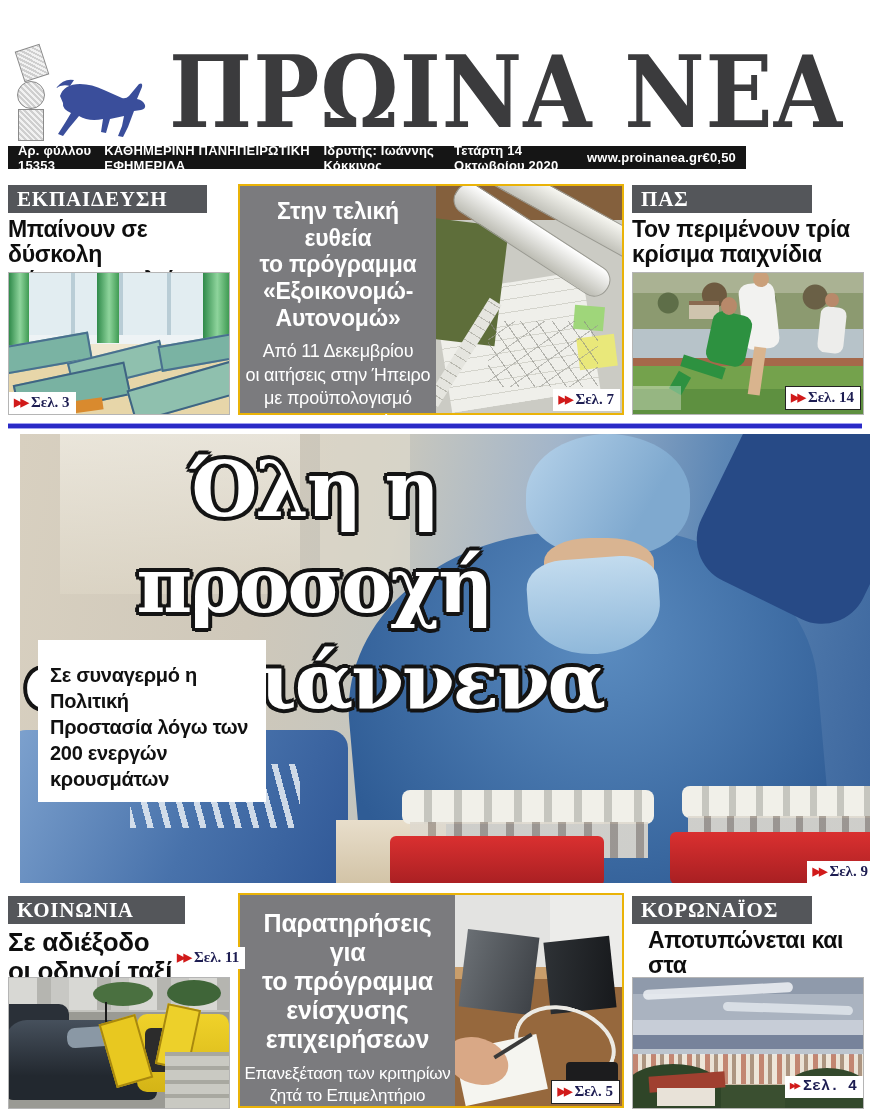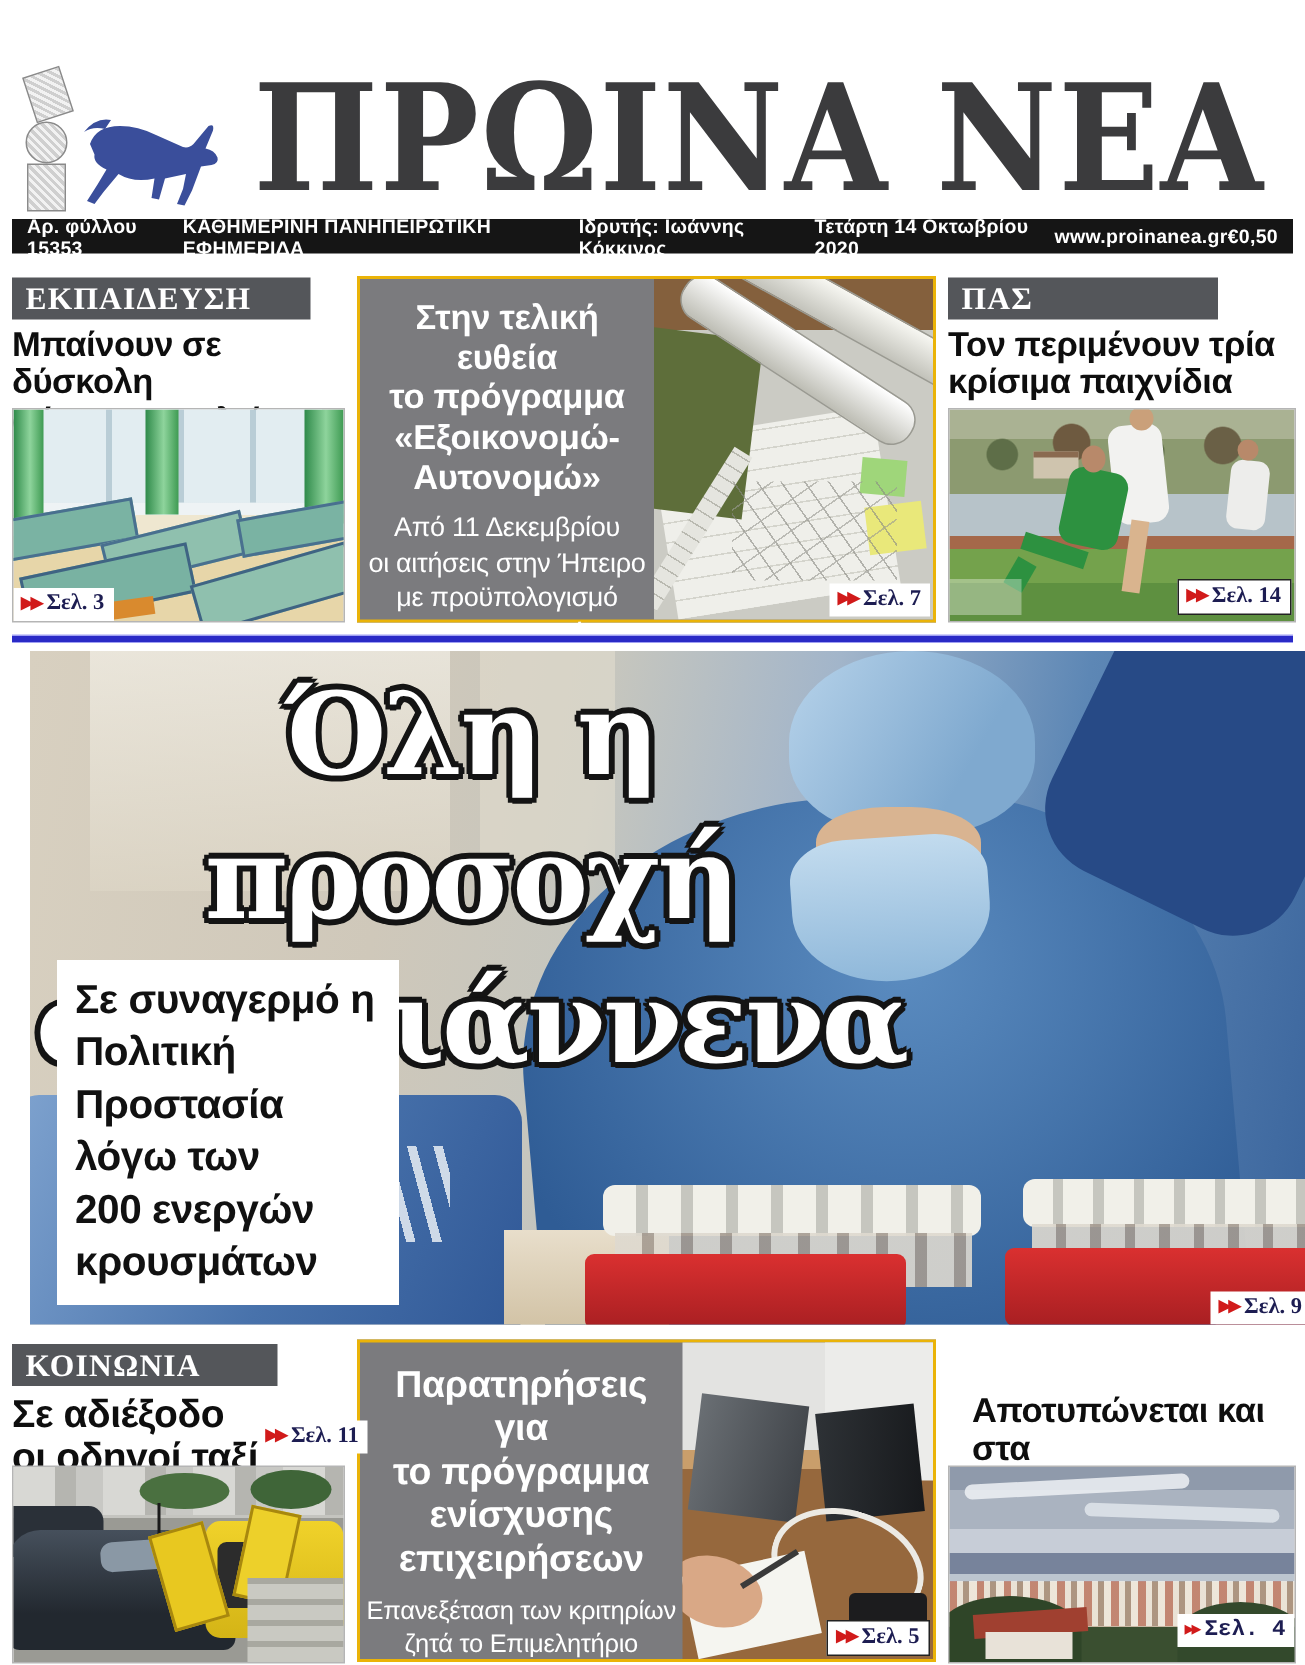--- a/index.html
+++ b/index.html
@@ -12,21 +12,21 @@
   .seal{position:absolute;border:1px solid #8a8a8a;background:
         repeating-linear-gradient(45deg,#cfcfcf 0 2px,#f2f2f2 2px 4px);}
   .seal1{left:6px;top:0;width:24px;height:30px;transform:rotate(-18deg);}
   .seal2{left:4px;top:34px;width:26px;height:26px;border-radius:50%;}
   .seal3{left:5px;top:62px;width:24px;height:30px;}
   .goat{position:absolute;left:46px;top:72px;width:106px;height:70px;}
   .mast-title{position:absolute;left:150px;top:36px;width:712px;height:100px;
         font-family:"DejaVu Serif","Liberation Serif",serif;font-weight:bold;
         font-size:88px;line-height:100px;color:#3b3b3d;text-align:center;
         transform:scaleY(1.12);transform-origin:50% 0;white-space:nowrap;letter-spacing:1px;}
-  .infobar{position:absolute;left:8px;top:146px;width:854px;height:23px;background:#151515;
+  .infobar{position:absolute;left:8px;top:146px;width:738px;height:23px;background:#151515;
         color:#ffffff;display:flex;align-items:center;justify-content:space-between;
         padding:0 10px;box-sizing:border-box;font-size:13px;font-weight:bold;letter-spacing:.2px;}
 
   
   .sec-hd{position:absolute;height:28px;background:#54565a;color:#fff;
         font-family:"Liberation Serif",serif;font-weight:bold;font-size:21px;
         line-height:28px;padding-left:9px;box-sizing:border-box;letter-spacing:.8px;}
   .hl{position:absolute;font-weight:bold;color:#0e0e0e;font-size:23px;line-height:1.1;
         letter-spacing:-.3px;}
   .photo{position:absolute;overflow:hidden;}
@@ -59,21 +59,21 @@
         linear-gradient(180deg,#a0a0f2 0 1px,#2a2ac6 1px 5px,#a0a0f2 5px 6px,#ffffff 6px 7px);}
   .photo-main{left:20px;top:434px;width:854px;height:449px;
         background:linear-gradient(100deg,#d8d0c0 0%,#cfc8ba 28%,#c6c6be 42%,
         #a2b5ca 58%,#5d87b5 76%,#3a649c 100%);}
   .main-hl{position:absolute;left:8px;top:442px;width:612px;text-align:center;
         font-family:"DejaVu Serif","Liberation Serif",serif;font-weight:bold;font-size:76px;
         line-height:1.26;color:#ffffff;letter-spacing:-2px;z-index:4;
         text-shadow:3px 3px 0 #141414,-3px 3px 0 #141414,3px -3px 0 #141414,-3px -3px 0 #141414,
         0 4px 0 #141414,0 -4px 0 #141414,4px 0 0 #141414,-4px 0 0 #141414;}
   .main-sub{position:absolute;left:38px;top:640px;width:228px;background:#ffffff;
-        padding:9px 10px 10px 12px;font-weight:bold;font-size:27px;line-height:1.3;
+        padding:22px 10px 10px 12px;font-weight:bold;font-size:20px;line-height:1.3;
         color:#111;letter-spacing:-.3px;z-index:4;box-sizing:border-box;}
 
   
   .hd-koin{left:8px;top:896px;width:177px;}
   .hl-koin{left:8px;top:928px;width:226px;font-size:26px;}
   .pref-koin{left:172px;top:947px;}
   .photo-taxi{left:8px;top:977px;width:220px;height:130px;border:1px solid #b5b5b5;
         background:linear-gradient(#c4c4bf 0 26%,#9a9a94 26% 100%);}
   .mbox-bot{left:238px;top:893px;width:386px;height:215px;}
   .panel-bot{width:215px;padding:14px 4px 0 4px;}
@@ -235,20 +235,21 @@
       <span class="s" style="left:92px;top:44px;width:66px;height:72px;background:linear-gradient(100deg,#2e3236,#17191c);transform:rotate(-6deg);"></span>
       <span class="s" style="left:58px;top:112px;width:96px;height:66px;border:4px solid #eceae4;border-radius:50%;border-bottom-color:transparent;transform:rotate(18deg);"></span>
       <span class="s" style="right:4px;bottom:8px;width:52px;height:36px;background:#1c1c1e;border-radius:4px;"></span>
       <span class="s" style="left:4px;bottom:8px;width:84px;height:56px;background:#f5f5f0;transform:rotate(-12deg);"></span>
       <span class="s" style="left:-10px;bottom:22px;width:64px;height:46px;background:#d9a886;border-radius:50%;transform:rotate(18deg);"></span>
       <span class="s" style="left:36px;bottom:58px;width:44px;height:4px;background:#3a3a3a;transform:rotate(-32deg);"></span>
     </div>
     <div class="pref bordered" style="right:2px;bottom:2px;"><span class="arr">▶▶</span><span>Σελ. 5</span></div>
   </div>
 
+  <div class="sec-hd hd-cor">ΚΟΡΩΝΑΪΟΣ</div>
   <div class="hl ml hl-cor">Αποτυπώνεται και στα
 λύματα η έξαρση</div>
   <div class="photo photo-city">
     <span class="s" style="left:10px;top:8px;width:150px;height:10px;background:rgba(238,241,245,.85);border-radius:8px;transform:rotate(-3deg);"></span>
     <span class="s" style="left:90px;top:26px;width:130px;height:9px;background:rgba(228,232,238,.8);border-radius:8px;transform:rotate(2deg);"></span>
     <span class="s" style="left:0;top:76px;width:100%;height:30px;background:repeating-linear-gradient(90deg,rgba(190,100,80,.6) 0 5px,rgba(245,240,230,.75) 5px 9px,rgba(150,120,100,.55) 9px 13px,rgba(250,245,235,.75) 13px 18px);"></span>
     <span class="s" style="left:-8px;bottom:-4px;width:96px;height:48px;background:#2f4528;border-radius:50% 50% 0 0;"></span>
     <span class="s" style="right:-6px;bottom:-4px;width:84px;height:44px;background:#33492c;border-radius:50% 50% 0 0;"></span>
     <span class="s" style="left:16px;bottom:18px;width:76px;height:16px;background:#a04030;transform:rotate(-4deg);"></span>
     <span class="s" style="left:24px;bottom:2px;width:58px;height:18px;background:#e8e2d8;"></span>

